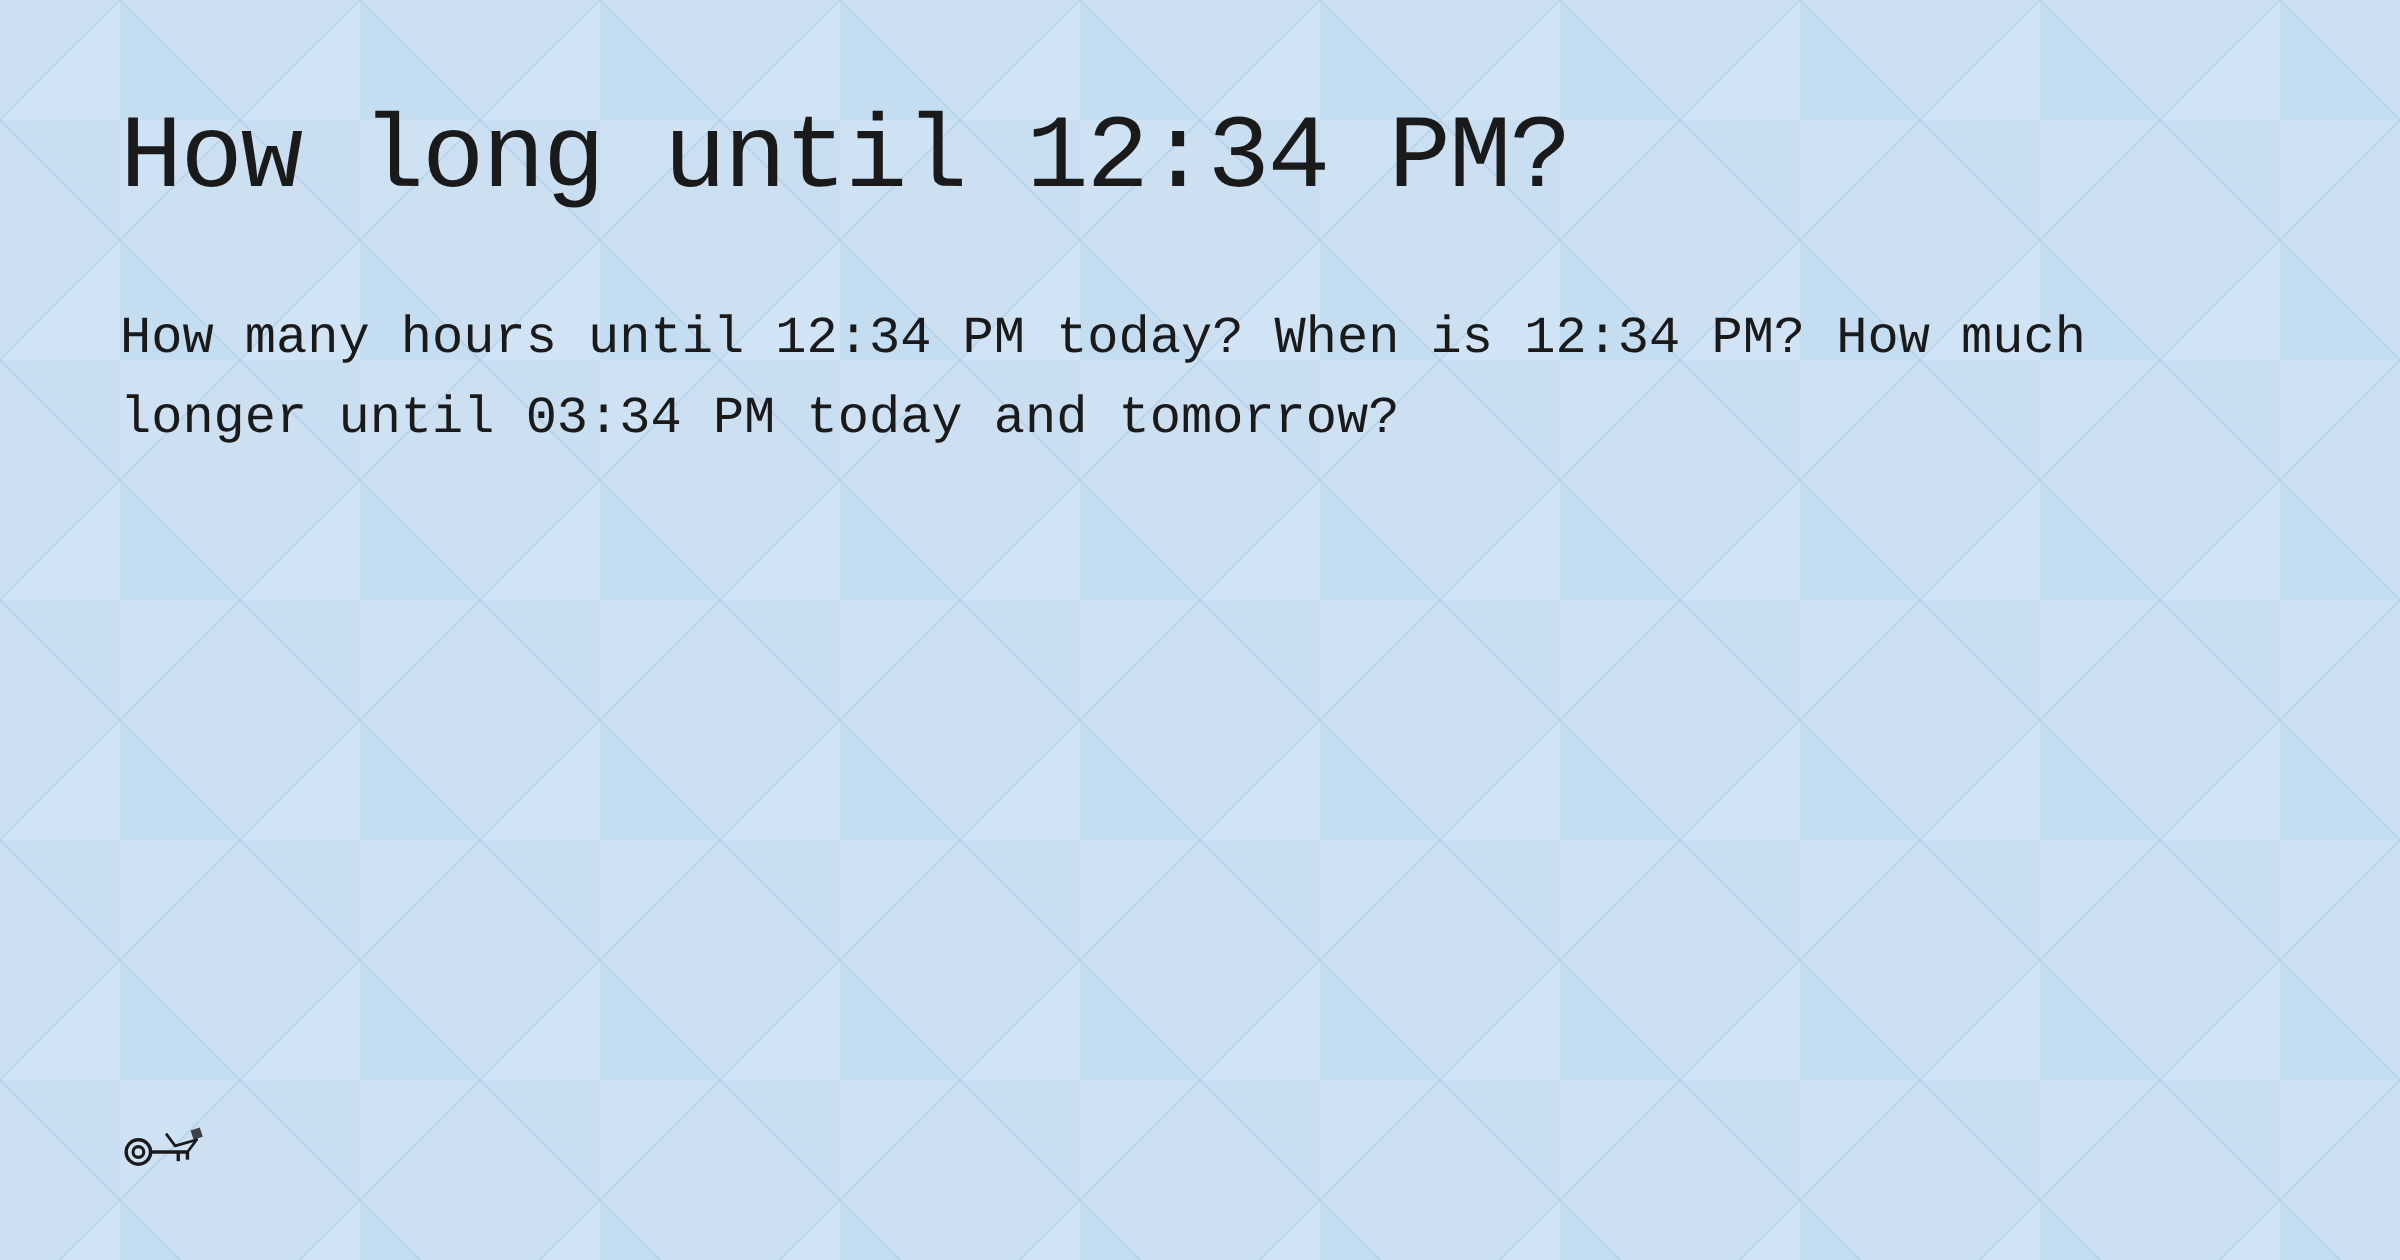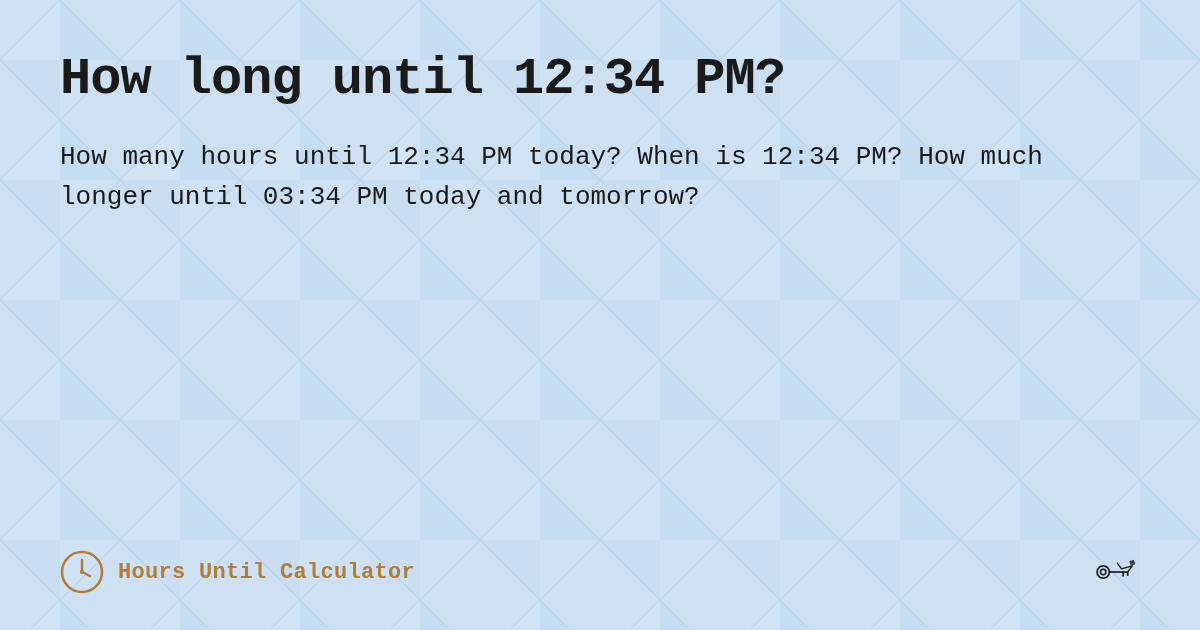--- a/index.html
+++ b/index.html
@@ -33,23 +33,23 @@
       z-index: 2;
       padding: 50px 60px 40px 60px;
       display: flex;
       flex-direction: column;
       height: 100%;
     }
 
     .main-title {
       font-family: 'Courier New', Courier, monospace;
       font-size: 52px;
-      font-weight: 700;
+      font-weight: 400;
       color: #1a1a1a;
-      margin-bottom: 28px;
+      margin-bottom: 40px;
       letter-spacing: -1px;
     }
 
     .description {
       font-family: 'Courier New', Courier, monospace;
       font-size: 26px;
       font-weight: 400;
       color: #1a1a1a;
       line-height: 1.55;
       max-width: 1050px;
@@ -130,30 +130,20 @@
   </svg>
 </div>
 
 <div class="content">
   <h1 class="main-title">How long until 12:34 PM?</h1>
 
   <p class="description">How many hours until 12:34 PM today? When is 12:34 PM? How much longer until 03:34 PM today and tomorrow?</p>
 </div>
 
 <div class="footer">
-  <div class="footer-left">
-
-    <svg class="clock-icon" viewBox="0 0 44 44" xmlns="http://www.w3.org/2000/svg">
-      <circle cx="22" cy="22" r="20" fill="none" stroke="#b07d3a" stroke-width="2.5"></circle>
-      <line x1="22" y1="22" x2="22" y2="10" stroke="#b07d3a" stroke-width="2.5" stroke-linecap="round"></line>
-      <line x1="22" y1="22" x2="30" y2="26" stroke="#b07d3a" stroke-width="2.5" stroke-linecap="round"></line>
-      <circle cx="22" cy="22" r="2" fill="#b07d3a"></circle>
-    </svg>
-    <span class="footer-brand-text">Hours Until Calculator</span>
-  </div>
 
   <div class="footer-right">
     <div class="calculat-logo">
 
       <svg class="calculat-icon" viewBox="0 0 60 44" xmlns="http://www.w3.org/2000/svg">
 
         <circle cx="12" cy="22" r="8" fill="none" stroke="#1a1a1a" stroke-width="2.2"></circle>
         <circle cx="12" cy="22" r="3.5" fill="none" stroke="#1a1a1a" stroke-width="2"></circle>
         <line x1="20" y1="22" x2="44" y2="22" stroke="#1a1a1a" stroke-width="2.2"></line>
         <line x1="38" y1="22" x2="38" y2="28" stroke="#1a1a1a" stroke-width="2.2"></line>

